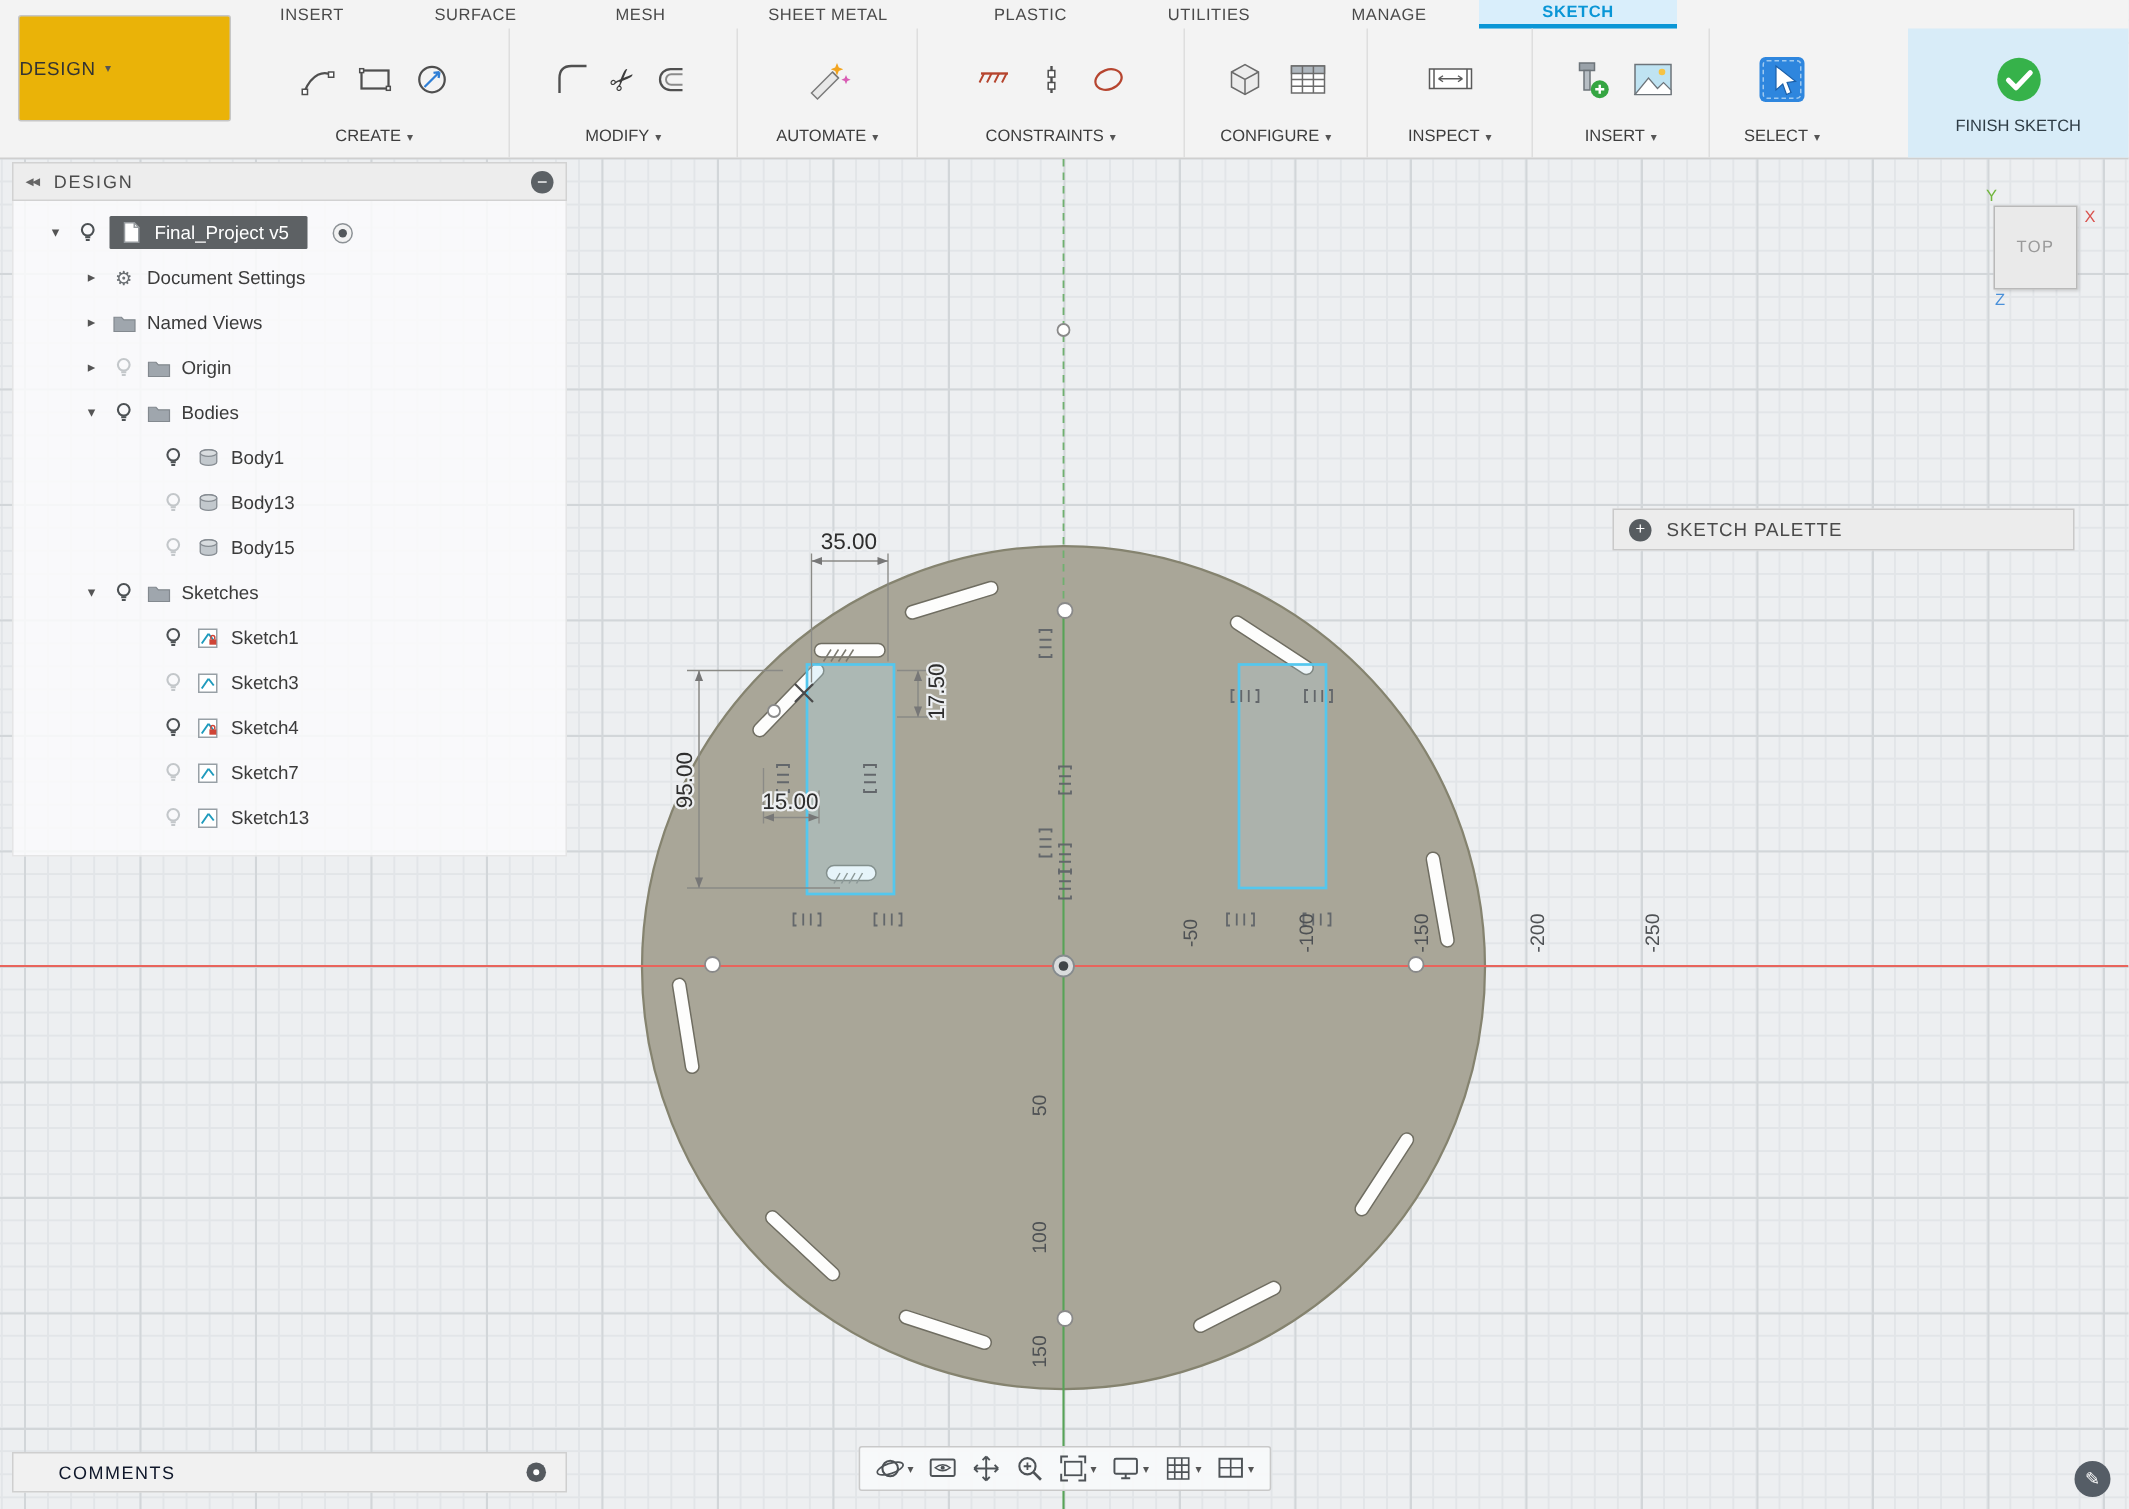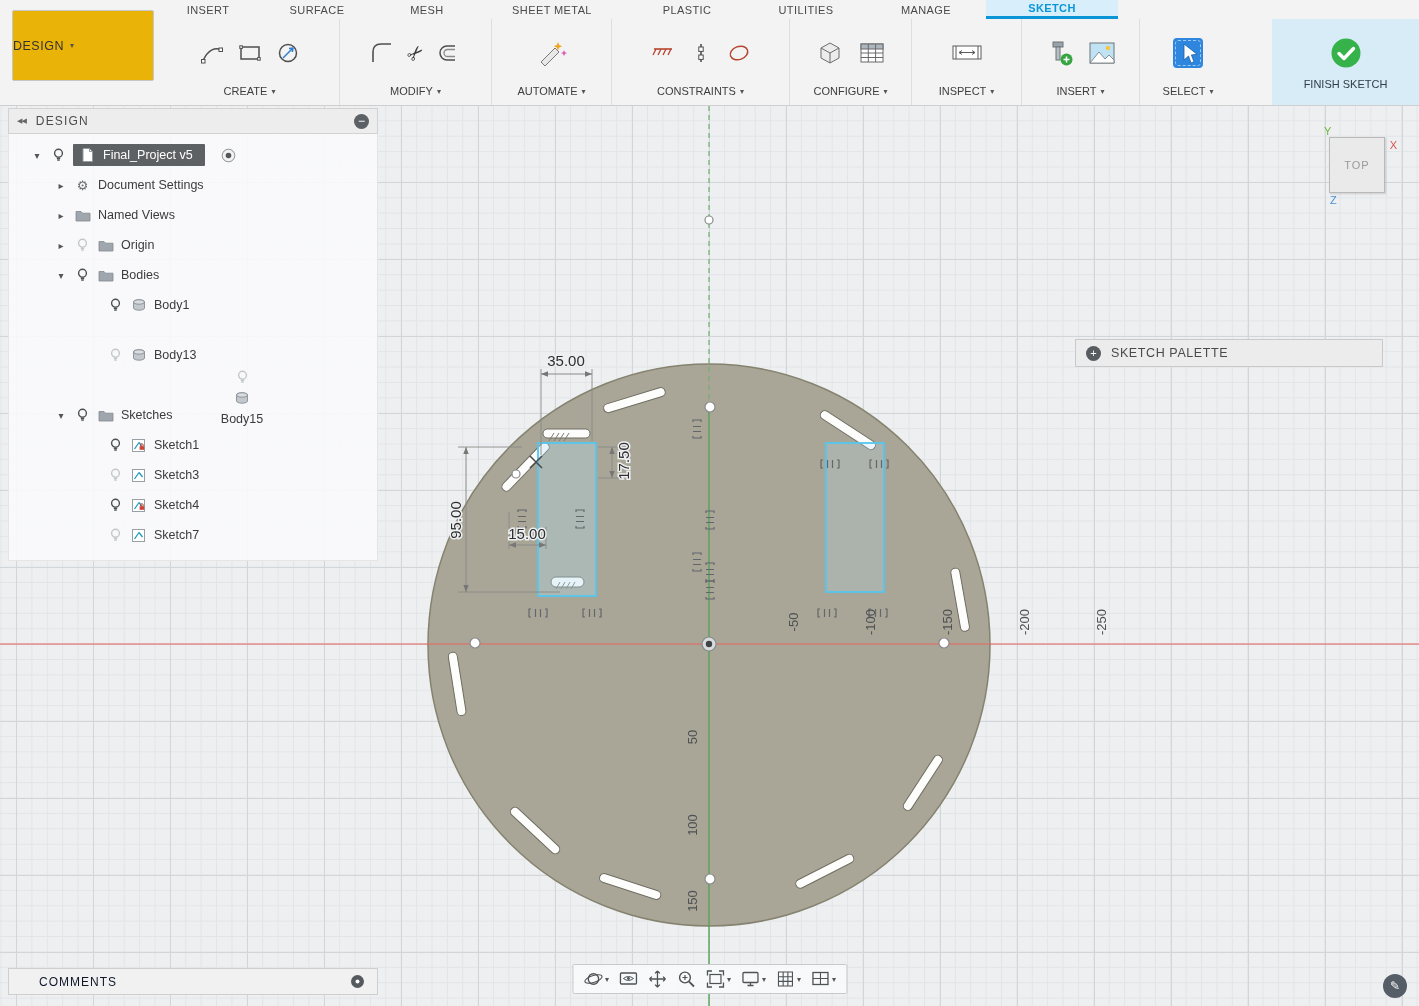--- a/index.html
+++ b/index.html
@@ -544,36 +544,36 @@
           </svg>
         </span>
         <span class="ticon">
           <svg width="16" height="14" viewBox="0 0 16 14">
             <path d="M2.5 4 a5.5 2.2 0 0 1 11 0 V10 a5.5 2.2 0 0 1 -11 0 Z" fill="#c2c8cd" stroke="#878d93" stroke-width="0.9"></path>
             <ellipse cx="8" cy="4" rx="5.5" ry="2.2" fill="#d9dde0" stroke="#878d93" stroke-width="0.9"></ellipse>
           </svg>
         </span>
         <span class="tlabel-t">Body1</span>
       </div>
-      <div class="trow" style="padding-left: 98px; margin-top: 20px;">
+      <div class="trow" style="padding-left: 98px;">
         <span class="eye off">
           <svg width="13" height="14" viewBox="0 0 13 14">
             <circle cx="6.5" cy="5.2" r="3.9" fill="none" stroke="currentColor" stroke-width="1.4"></circle>
             <path d="M4.8 10.2 h3.4 M5.2 12 h2.6" stroke="currentColor" stroke-width="1.4" fill="none"></path>
           </svg>
         </span>
         <span class="ticon">
           <svg width="16" height="14" viewBox="0 0 16 14">
             <path d="M2.5 4 a5.5 2.2 0 0 1 11 0 V10 a5.5 2.2 0 0 1 -11 0 Z" fill="#c2c8cd" stroke="#878d93" stroke-width="0.9"></path>
             <ellipse cx="8" cy="4" rx="5.5" ry="2.2" fill="#d9dde0" stroke="#878d93" stroke-width="0.9"></ellipse>
           </svg>
         </span>
         <span class="tlabel-t">Body13</span>
       </div>
-      <div class="trow" style="padding-left: 98px; flex-direction: column;">
+      <div class="trow" style="padding-left: 98px;">
         <span class="eye off">
           <svg width="13" height="14" viewBox="0 0 13 14">
             <circle cx="6.5" cy="5.2" r="3.9" fill="none" stroke="currentColor" stroke-width="1.4"></circle>
             <path d="M4.8 10.2 h3.4 M5.2 12 h2.6" stroke="currentColor" stroke-width="1.4" fill="none"></path>
           </svg>
         </span>
         <span class="ticon">
           <svg width="16" height="14" viewBox="0 0 16 14">
             <path d="M2.5 4 a5.5 2.2 0 0 1 11 0 V10 a5.5 2.2 0 0 1 -11 0 Z" fill="#c2c8cd" stroke="#878d93" stroke-width="0.9"></path>
             <ellipse cx="8" cy="4" rx="5.5" ry="2.2" fill="#d9dde0" stroke="#878d93" stroke-width="0.9"></ellipse>
@@ -652,20 +652,35 @@
             <path d="M4.8 10.2 h3.4 M5.2 12 h2.6" stroke="currentColor" stroke-width="1.4" fill="none"></path>
           </svg>
         </span>
         <span class="ticon">
           <svg width="15" height="15" viewBox="0 0 15 15">
             <rect x="1.5" y="1.5" width="12" height="12" fill="#fff" stroke="#98a0a6"></rect>
             <path d="M3.5 11 L8 4.5 M8 4.5 L11.5 9" fill="none" stroke="#1f9bbd" stroke-width="1.3"></path>
           </svg>
         </span>
         <span class="tlabel-t">Sketch7</span>
+      </div>
+      <div class="trow" style="padding-left: 98px;">
+        <span class="eye off">
+          <svg width="13" height="14" viewBox="0 0 13 14">
+            <circle cx="6.5" cy="5.2" r="3.9" fill="none" stroke="currentColor" stroke-width="1.4"></circle>
+            <path d="M4.8 10.2 h3.4 M5.2 12 h2.6" stroke="currentColor" stroke-width="1.4" fill="none"></path>
+          </svg>
+        </span>
+        <span class="ticon">
+          <svg width="15" height="15" viewBox="0 0 15 15">
+            <rect x="1.5" y="1.5" width="12" height="12" fill="#fff" stroke="#98a0a6"></rect>
+            <path d="M3.5 11 L8 4.5 M8 4.5 L11.5 9" fill="none" stroke="#1f9bbd" stroke-width="1.3"></path>
+          </svg>
+        </span>
+        <span class="tlabel-t">Sketch13</span>
       </div>
     </div>
 </div>
 
 <div class="palette">
   <span class="pplus">+</span>
   <span class="ptitle">SKETCH PALETTE</span>
 </div>
 
 <div class="viewcube">

